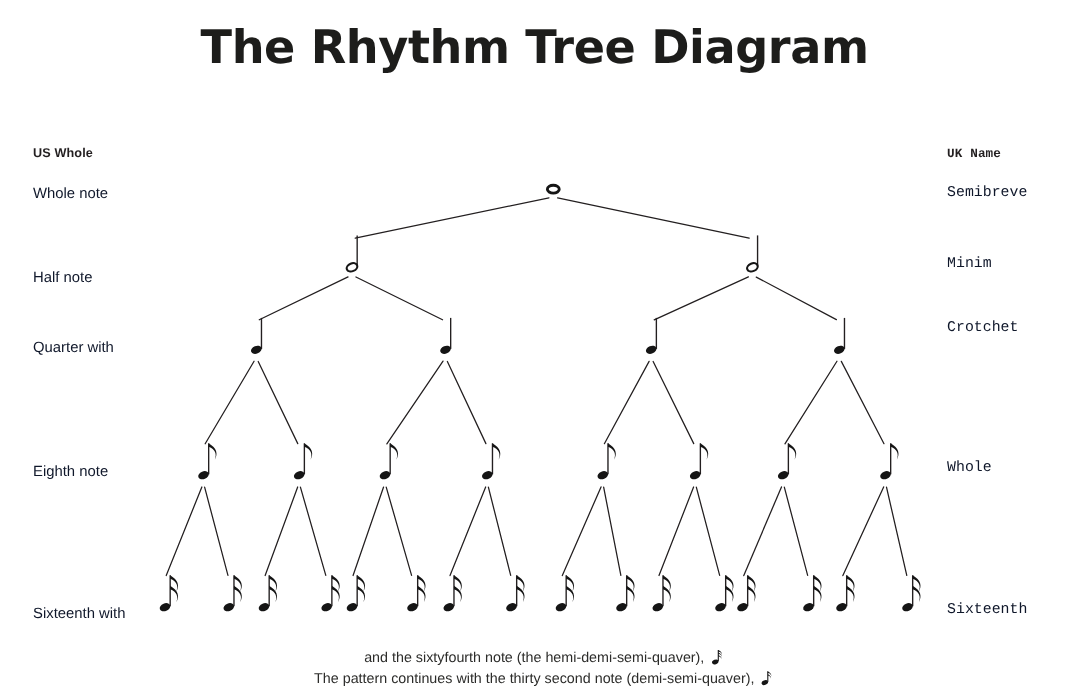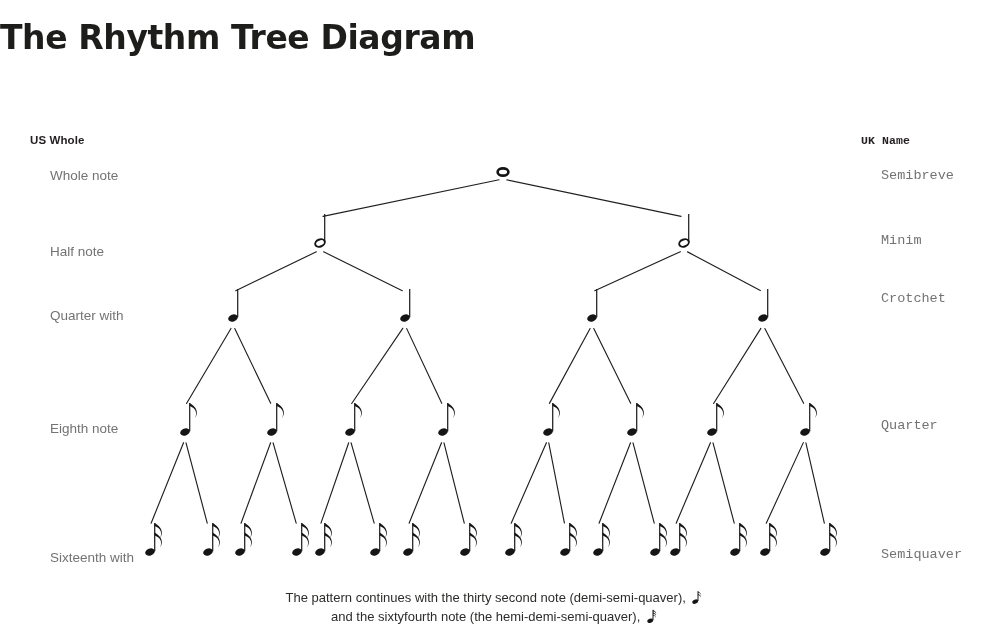--- a/index.html
+++ b/index.html
@@ -22,44 +22,44 @@
     inset: 0;
     background: #ffffff;
   }
 
   
   .diagram-title {
     position: absolute;
     left: 0;
     top: 18px;
     width: 972px;
+    text-align: center;
     font-family: "DejaVu Sans", "Liberation Sans", sans-serif;
-    font-size: 33px;
+    font-size: 42px;
     font-weight: 700;
     letter-spacing: -0.4px;
     color: #1d1d1b;
     white-space: nowrap;
   }
 
   
   .col-header {
     position: absolute;
     font-size: 11.5px;
     font-weight: 700;
     color: #231f20;
     letter-spacing: 0.1px;
     white-space: nowrap;
   }
   .row-label {
     position: absolute;
     font-size: 13.5px;
     font-weight: 400;
-    color: #737373;
+    color: #0f172a;
     white-space: nowrap;
-    margin-left: 20px;
   }
   .col-left  { left: 30px; }
   .col-right { left: 861px; font-family: Liberation Mono, monospace; }
 
   
   #tree-svg {
     position: absolute;
     left: 0;
     top: 0;
     width: 990px;
@@ -113,22 +113,22 @@
   <div class="row-label col-left" style="top:168px">Whole note</div>
   <div class="row-label col-left" style="top:244px">Half note</div>
   <div class="row-label col-left" style="top:308px">Quarter with</div>
   <div class="row-label col-left" style="top:421px">Eighth note</div>
   <div class="row-label col-left" style="top:550px">Sixteenth with</div>
 
   <div class="col-header col-right" style="top:134px">UK Name</div>
   <div class="row-label col-right" style="top:168px">Semibreve</div>
   <div class="row-label col-right" style="top:233px">Minim</div>
   <div class="row-label col-right" style="top:291px">Crotchet</div>
-  <div class="row-label col-right" style="top:418px">Quarter</div>
-  <div class="row-label col-right" style="top:547px">Semiquaver</div>
+  <div class="row-label col-right" style="top:418px">Whole</div>
+  <div class="row-label col-right" style="top:547px">Sixteenth</div>
 
   <svg id="tree-svg" viewBox="0 0 990 633">
     <g id="edges-layer">
         <line x1="499.08" y1="179.81" x2="322.94" y2="216.39" class="edge"></line>
         <line x1="506.91" y1="179.82" x2="681.06" y2="216.38" class="edge"></line>
         <line x1="316.40" y1="251.74" x2="235.70" y2="290.70" class="edge"></line>
         <line x1="323.59" y1="251.77" x2="402.31" y2="290.67" class="edge"></line>
         <line x1="680.36" y1="251.66" x2="594.73" y2="290.75" class="edge"></line>
         <line x1="687.53" y1="251.88" x2="760.35" y2="290.59" class="edge"></line>
         <line x1="230.96" y1="328.44" x2="186.53" y2="403.42" class="edge"></line>
@@ -319,37 +319,37 @@
           <line x1="829.7" y1="551.2" x2="829.7" y2="523" class="note-stem" stroke-width="1.25"></line>
           <ellipse cx="825" cy="552" rx="5" ry="3.5" class="note-head-filled" transform="rotate(-22 825 552)"></ellipse>
           <path d="M829.7,523 C837.2,527.5 838.3000000000001,532.5 835.3000000000001,538 C837.3000000000001,532.3 835.7,528.6 829.7,526.1 Z" class="note-flag"></path>
           <path d="M829.7,532.5 C837.2,537 838.3000000000001,542 835.3000000000001,547.5 C837.3000000000001,541.8 835.7,538.1 829.7,535.6 Z" class="note-flag"></path>
         </g>
       </g>
   </svg>
 
   <div class="caption">
     <span class="cap-line">
-      <span>The pattern continues with the thirty second note (demi-semi-quaver),</span>
-      <span class="cap-note">
-        <svg width="12" height="15" viewBox="0 0 12 15">
-          <ellipse cx="3.2" cy="11.6" rx="3.0" ry="2.1" fill="#151515" transform="rotate(-20 3.2 11.6)"></ellipse>
-          <path d="M6.0,11.0 L6.0,1.2" stroke="#151515" stroke-width="1.0" fill="none"></path>
-          <path d="M6.0,1.4 C8.6,2.6 9.6,4.0 9.0,6.0 C9.2,4.2 8.2,3.2 6.0,2.6 Z" fill="#151515"></path>
-          <path d="M6.0,3.9 C8.4,5.0 9.3,6.3 8.8,8.1 C9.0,6.5 8.1,5.6 6.0,5.0 Z" fill="#151515"></path>
-        </svg>
-      </span>
-    </span>
-    <span class="cap-line">
       <span>and the sixtyfourth note (the hemi-demi-semi-quaver),</span>
       <span class="cap-note">
         <svg width="12" height="15" viewBox="0 0 12 15">
           <ellipse cx="3.2" cy="11.8" rx="3.0" ry="2.1" fill="#151515" transform="rotate(-20 3.2 11.8)"></ellipse>
           <path d="M6.0,11.2 L6.0,0.8" stroke="#151515" stroke-width="1.0" fill="none"></path>
           <path d="M6.0,1.0 C8.6,2.2 9.6,3.5 9.0,5.4 C9.2,3.8 8.2,2.8 6.0,2.2 Z" fill="#151515"></path>
           <path d="M6.0,3.2 C8.5,4.4 9.4,5.6 8.9,7.4 C9.1,5.9 8.2,5.0 6.0,4.4 Z" fill="#151515"></path>
           <path d="M6.0,5.4 C8.4,6.6 9.3,7.8 8.8,9.4 C9.0,8.0 8.1,7.1 6.0,6.6 Z" fill="#151515"></path>
         </svg>
       </span>
     </span>
+    <span class="cap-line">
+      <span>The pattern continues with the thirty second note (demi-semi-quaver),</span>
+      <span class="cap-note">
+        <svg width="12" height="15" viewBox="0 0 12 15">
+          <ellipse cx="3.2" cy="11.6" rx="3.0" ry="2.1" fill="#151515" transform="rotate(-20 3.2 11.6)"></ellipse>
+          <path d="M6.0,11.0 L6.0,1.2" stroke="#151515" stroke-width="1.0" fill="none"></path>
+          <path d="M6.0,1.4 C8.6,2.6 9.6,4.0 9.0,6.0 C9.2,4.2 8.2,3.2 6.0,2.6 Z" fill="#151515"></path>
+          <path d="M6.0,3.9 C8.4,5.0 9.3,6.3 8.8,8.1 C9.0,6.5 8.1,5.6 6.0,5.0 Z" fill="#151515"></path>
+        </svg>
+      </span>
+    </span>
   </div>
 
 </div>
 
 </body></html>

